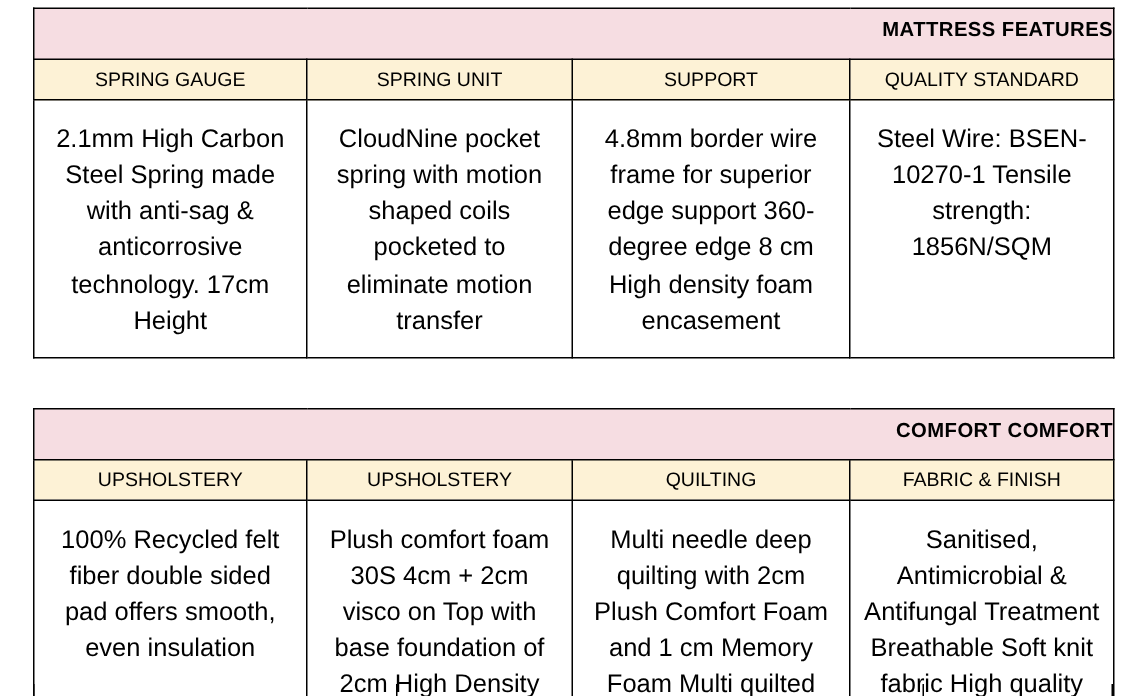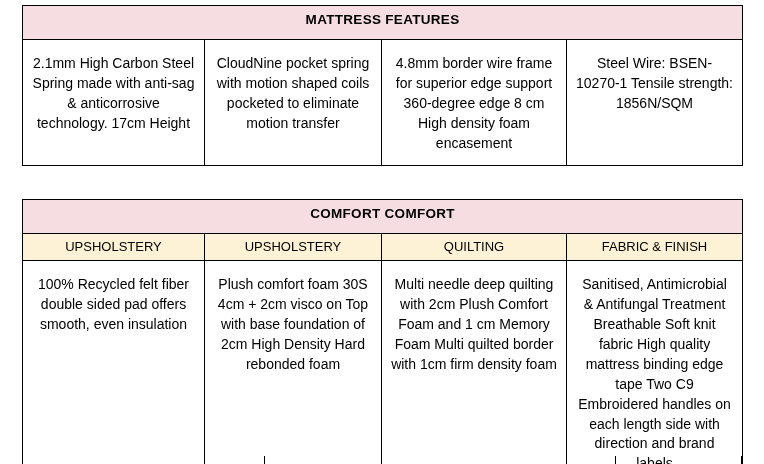--- a/index.html
+++ b/index.html
@@ -27,37 +27,37 @@
     width: 720px;
     margin: 0;
   }
   table.spec td {
     border: 1px solid #000000;
     vertical-align: top;
     padding: 0;
   }
   .title-cell {
     background: #f6dde2;
-    text-align: center;
+    text-align: right;
     font-weight: bold;
     font-size: 13.5px;
     letter-spacing: 0.3px;
     padding: 6px 0 7px 0 !important;
     height: 20px;
   }
   .header-cell {
     background: #fdf2d6;
     text-align: center;
     font-weight: normal;
     font-size: 13px;
     padding: 5px 0 6px 0 !important;
   }
   .body-cell {
     text-align: center;
-    font-size: 14px;
+    font-size: 17px;
     line-height: 1.42;
     padding: 14px 9px 12px 9px !important;
     margin-top: 29px;
   }
   .gap-1 { height: 33px; }
   .gap-top { height: 5px; }
   .features-body td { height: 92px; }
   .comfort-body td { height: 180px; }
   .bottom-strip {
     position: absolute;
@@ -83,20 +83,26 @@
   <table class="spec">
     <colgroup>
       <col style="width:182px">
       <col style="width:177px">
       <col style="width:185px">
       <col style="width:176px">
     </colgroup>
     <tbody>
       <tr>
         <td class="title-cell" colspan="4">MATTRESS FEATURES</td>
+      </tr>
+      <tr>
+        <td class="header-cell">SPRING GAUGE</td>
+        <td class="header-cell">SPRING UNIT</td>
+        <td class="header-cell">SUPPORT</td>
+        <td class="header-cell">QUALITY STANDARD</td>
       </tr>
       <tr class="features-body">
         <td class="body-cell">2.1mm High Carbon Steel Spring made with anti-sag &amp; anticorrosive technology. 17cm Height</td>
         <td class="body-cell">CloudNine pocket spring with motion shaped coils pocketed to eliminate motion transfer</td>
         <td class="body-cell">4.8mm border wire frame for superior edge support 360-degree edge 8 cm High density foam encasement</td>
         <td class="body-cell">Steel Wire: BSEN-10270-1 Tensile strength: 1856N/SQM</td>
       </tr>
     </tbody>
   </table>
 

